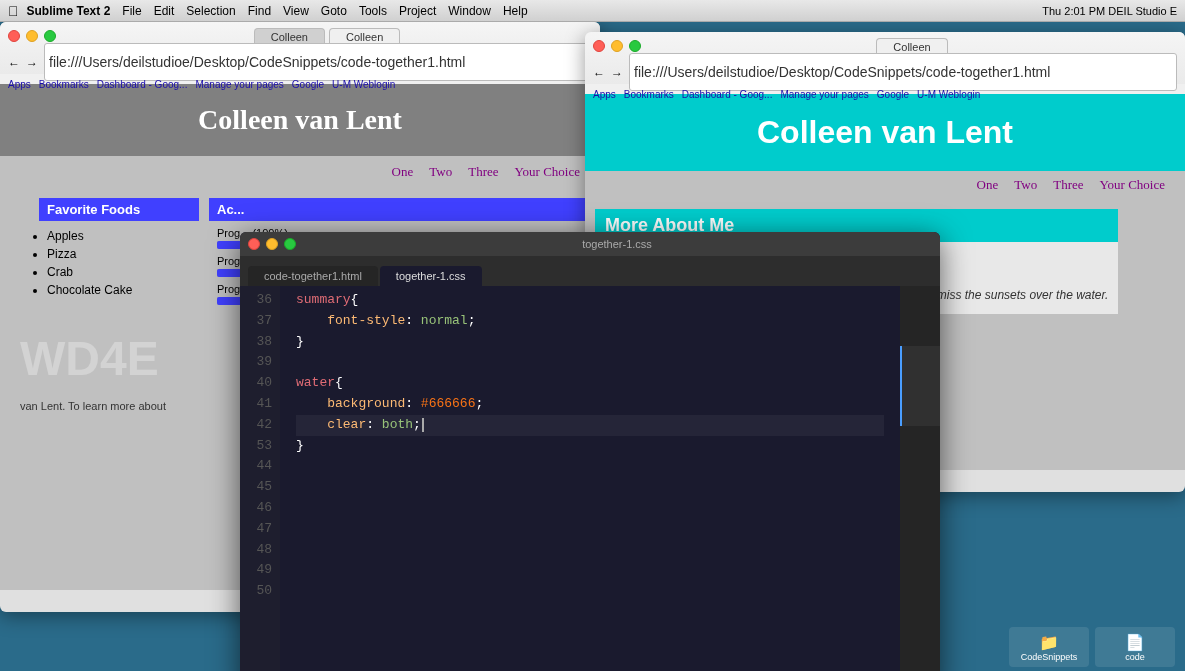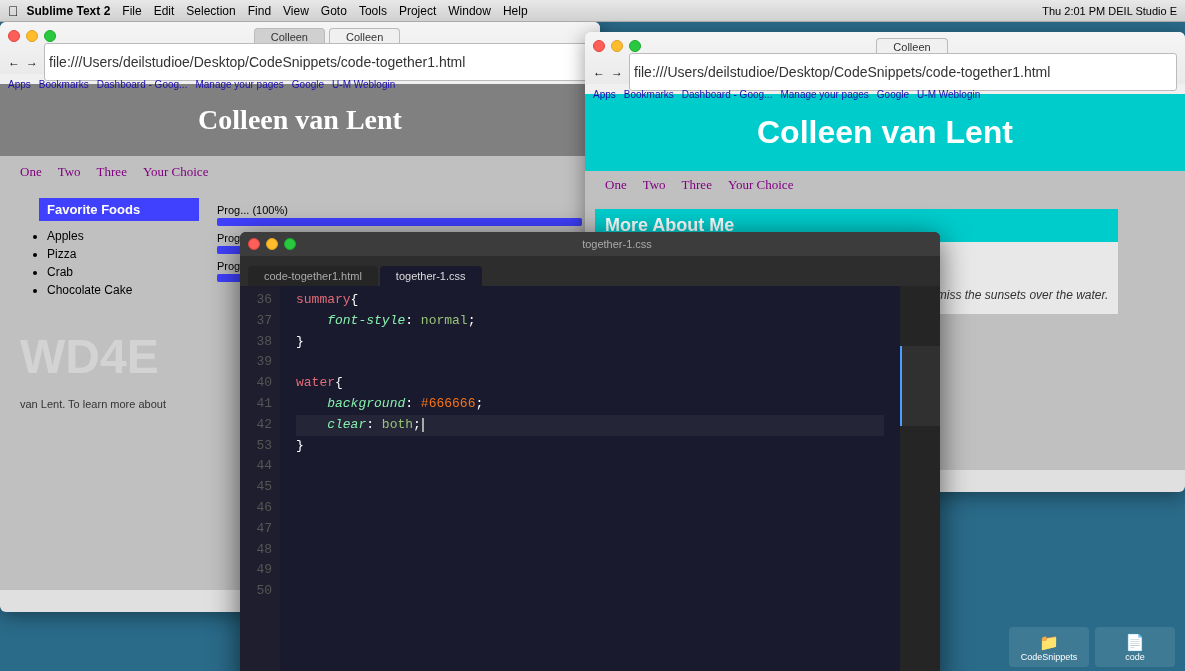--- a/index.html
+++ b/index.html
@@ -185,21 +185,21 @@
     }
 
     .page-nav-left {
       background: #c0c0c0;
       padding: 8px 20px;
       text-align: center;
     }
     .nav-links {
       display: flex;
       gap: 16px;
-      justify-content: flex-start;
+      justify-content: flex-end;
     }
     .nav-link {
       color: #800080;
       text-decoration: none;
       font-family: Georgia, serif;
       font-size: 13px;
     }
 
     .page-body-left {
       display: flex;
@@ -398,21 +398,21 @@
       white-space: pre;
       display: flex;
       align-items: center;
     }
     .code-line.current-line {
       background: rgba(255,255,255,0.05);
     }
 
     .c-selector { color: #e06c75; }
     .c-brace { color: #ffffff; }
-    .c-property { color: #86efac; font-style: italic; }
+    .c-property { color: #fdba74; }
     .c-colon { color: #ffffff; }
     .c-value-normal { color: #98c379; }
     .c-semicolon { color: #ffffff; }
 
     
     .minimap {
       width: 40px;
       background: #252525;
     }
 
@@ -509,20 +509,21 @@
         <div class="foods-section">
           <div class="foods-header">Favorite Foods</div>
           <ul class="foods-list">
             <li>Apples</li>
             <li>Pizza</li>
             <li>Crab</li>
             <li>Chocolate Cake</li>
           </ul>
         </div>
         <div class="activities-section">
+          <div class="activities-header">Ac...</div>
           <div class="progress-item">
             <div>Prog... (100%)</div>
             <div class="progress-bar-bg">
                 <div class="progress-bar-fill" style="width:100%"></div>
               </div>
           </div>
           <div class="progress-item">
             <div>Prog... Spec...</div>
             <div class="progress-bar-bg">
                 <div class="progress-bar-fill" style="width:80%"></div>

